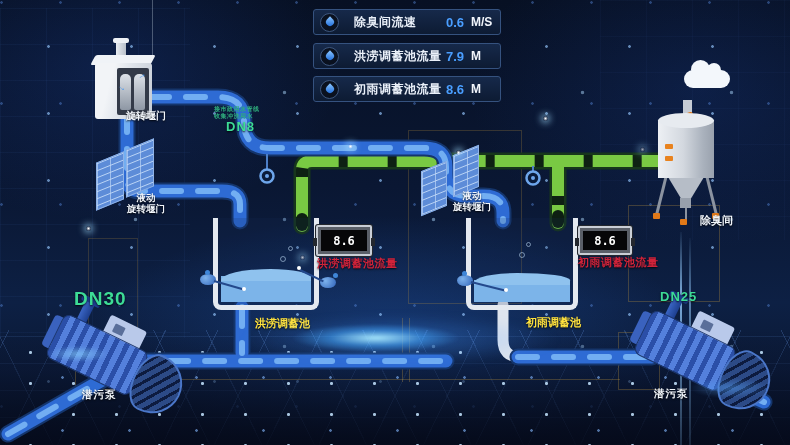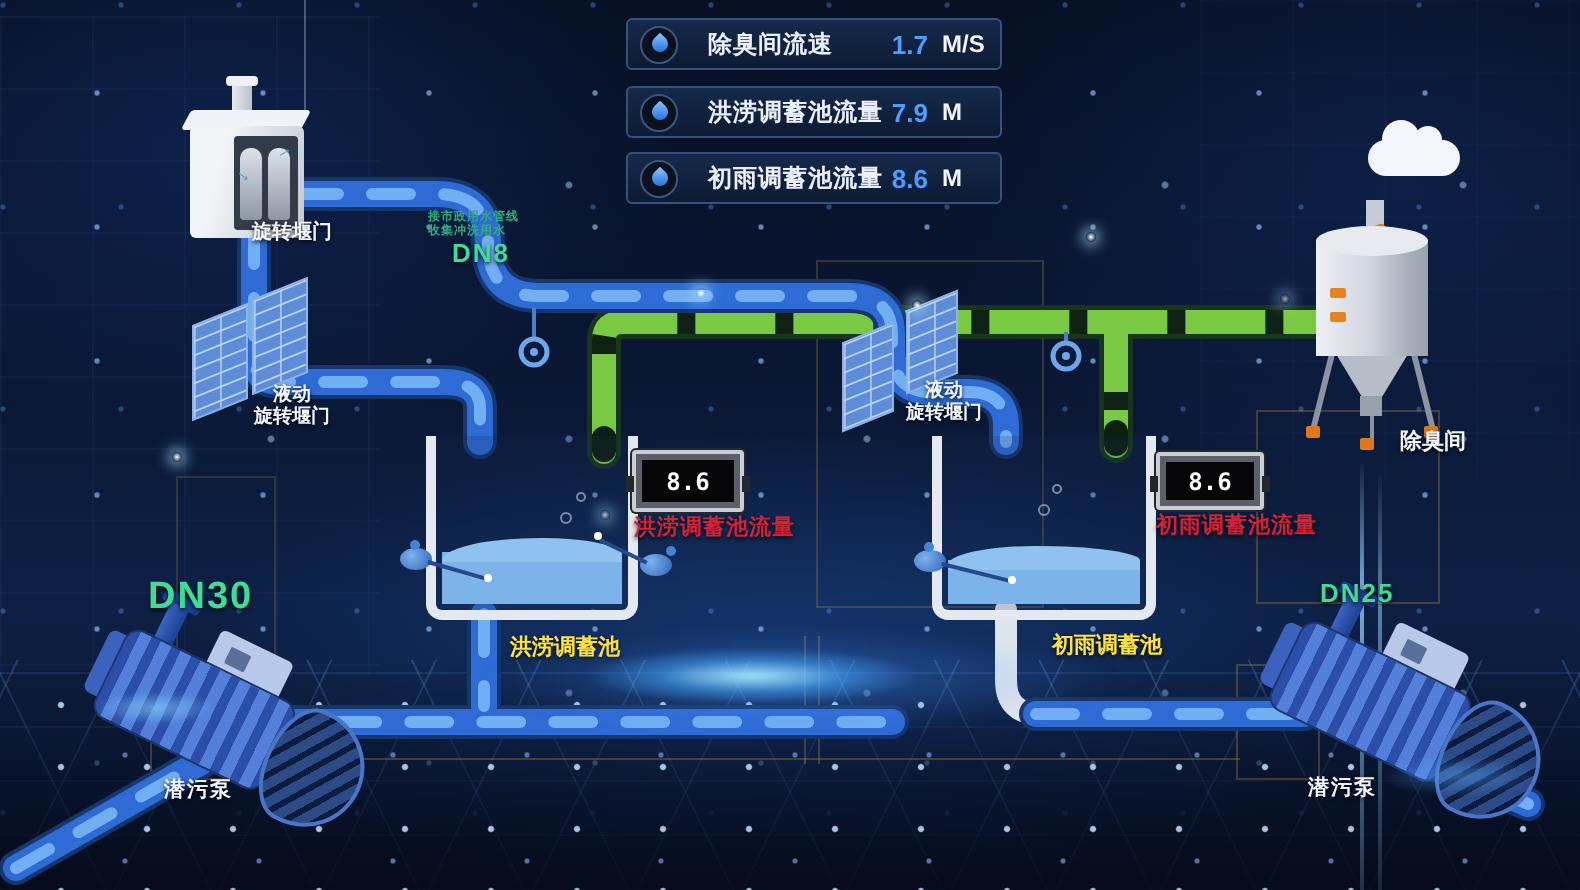--- a/index.html
+++ b/index.html
@@ -338,21 +338,21 @@
   <div class="glint" style="left:86px;top:226px;"></div>
   <div class="glint" style="left:543px;top:116px;"></div>
   <div class="glint" style="left:300px;top:255px;opacity:.7;"></div>
   <div class="glint" style="left:640px;top:147px;opacity:.6;"></div>
 
   <div class="m-row" style="top:9px;">
     <div class="m-icon">
         <div class="m-drop"></div>
       </div>
     <div class="m-label">除臭间流速</div>
-    <div class="m-value">1.7</div>
+    <div class="m-value">0.6</div>
     <div class="m-unit">M/S</div>
   </div>
   <div class="m-row" style="top:43px;">
     <div class="m-icon">
         <div class="m-drop"></div>
       </div>
     <div class="m-label">洪涝调蓄池流量</div>
     <div class="m-value">7.9</div>
     <div class="m-unit">M</div>
   </div>

